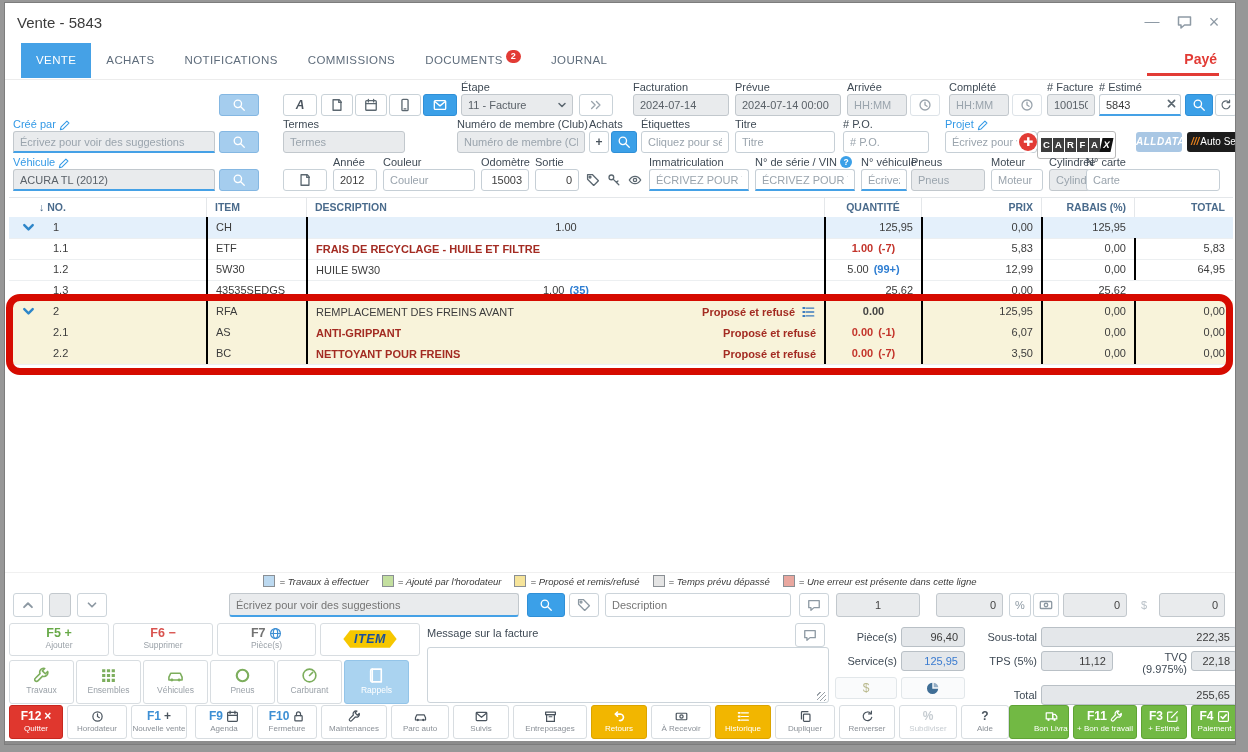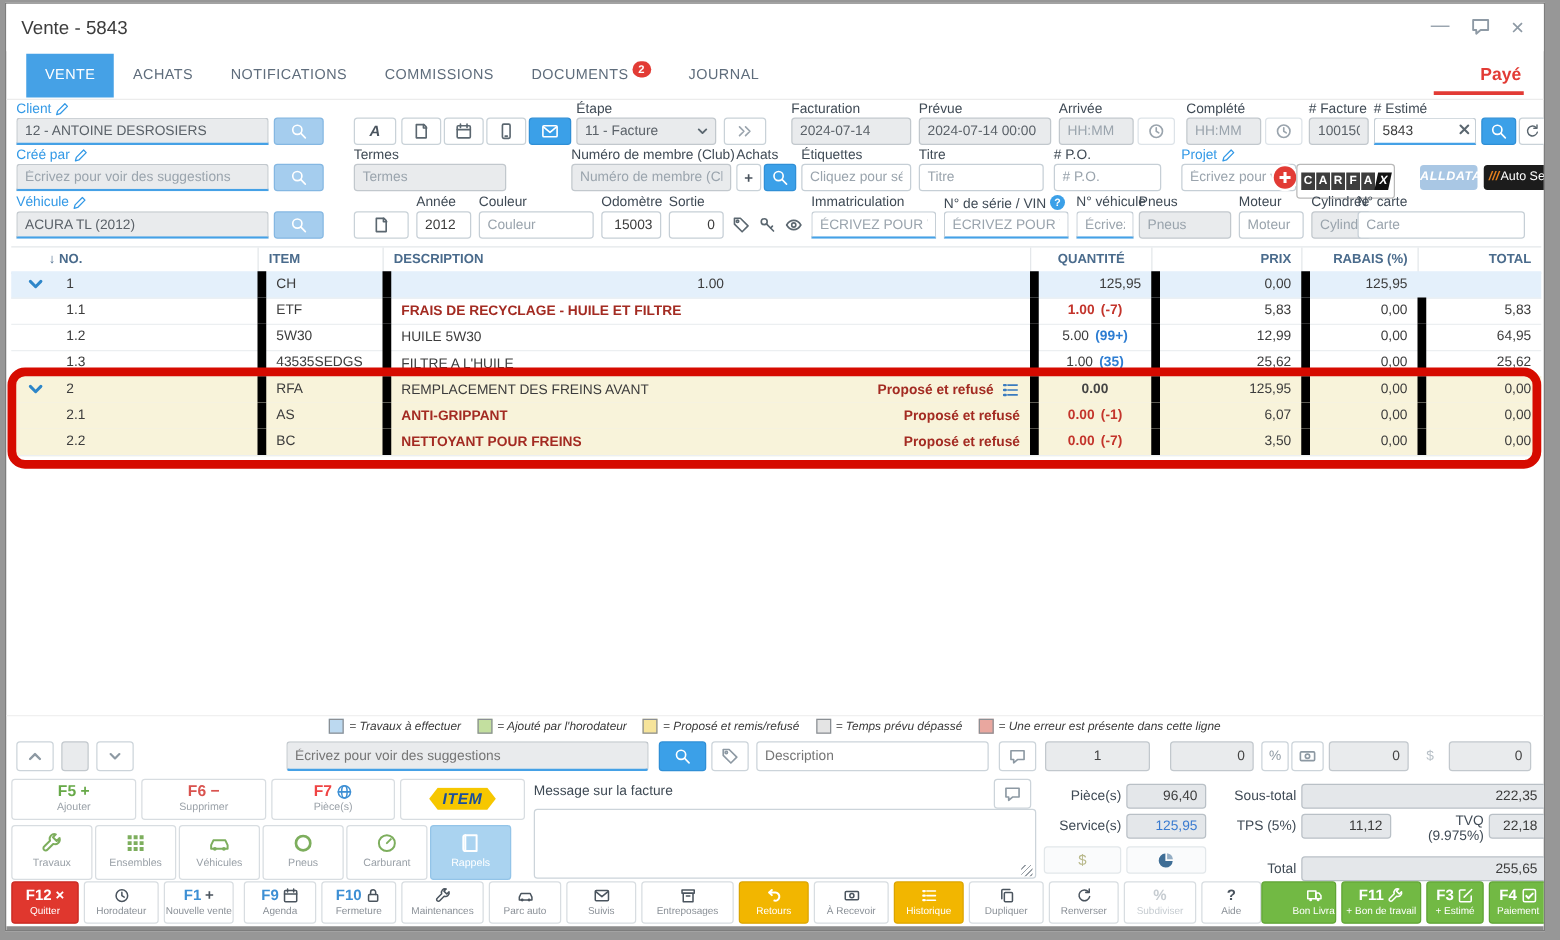--- a/index.html
+++ b/index.html
@@ -45,21 +45,21 @@
   .autoserve{height:20px;line-height:20px;border-radius:3px;background:#1c1c1c;color:#fff;font-size:10px;text-align:left;padding-left:4px;white-space:nowrap;cursor:pointer;}
   .autoserve b{color:#e8821e;font-style:italic;margin-right:1px;}
   
   .tbl-head,.tbl-row{position:absolute;left:4px;width:1224px;display:grid;grid-template-columns:197px 100px 518px 97px 120px 93px 99px;}
   .tbl-head{top:194px;height:20px;border-top:1px solid #e4e7ea;border-bottom:1px solid #d7dce0;}
   .tbl-head .hc{font-size:10.5px;font-weight:bold;color:#4a6b8c;line-height:19px;padding:0 8px;border-left:1px solid #e4e7ea;white-space:nowrap;}
   .tbl-head .hc:first-child{border-left:none;padding-left:30px;}
   .tbl-head .hc.c{text-align:center;}
   .tbl-head .hc.r{text-align:right;}
   .tbl-row{height:21px;border-bottom:1px solid #eceff1;font-size:11px;color:#3c3c3c;cursor:pointer;}
-  .tbl-row .tc{line-height:20px;padding:0 8px;border-left:7px solid #000000;overflow:hidden;white-space:nowrap;}
+  .tbl-row .tc{line-height:20px;padding:0 8px;border-left:2px solid #000000;overflow:hidden;white-space:nowrap;}
   .tbl-row .tc:first-child{border-left:none;position:relative;padding-left:44px;}
   .tbl-row.bg-blue{background:#e4f0fb;}
   .tbl-row.bg-yellow{background:#f8f3da;}
   .rowchev{position:absolute;left:12px;top:3px;width:15px;height:15px;color:#2e86c9;}
   .tc.desc{display:flex;align-items:center;gap:6px;}
   .tc.desc .dtxt{flex:0 1 auto;overflow:hidden;}
   .tc.desc .sp{flex:1;}
   .maroon{color:#a32b22;font-weight:bold;}
   .status{color:#a32b22;font-weight:bold;white-space:nowrap;}
   .listico{width:15px;height:14px;color:#3a7bbf;flex:0 0 auto;}
@@ -76,21 +76,21 @@
   .lg-sq{width:10px;height:10px;border:1px solid #8a8f94;display:inline-block;}
   
   .entry input{font-family:inherit;}
   .ebtn{box-sizing:border-box;height:24px;border:1px solid #ccd4da;border-radius:3px;background:#fff;color:#8d99a3;display:flex;align-items:center;justify-content:center;cursor:pointer;}
   .efld{box-sizing:border-box;height:24px;border:1px solid #c2c8cd;border-radius:3px;background:#e9ebed;font-size:11px;color:#444;padding:0 6px;outline:none;}
   .ewhite{background:#fff;border-color:#ccd4da;}
   
   .fbtn{box-sizing:border-box;position:absolute;height:33px;border:1px solid #d8dde1;border-radius:3px;background:#fff;text-align:center;cursor:pointer;padding-top:2px;}
   .fbtn-top{font-size:12.5px;font-weight:bold;line-height:14px;}
   .fbtn-lbl{font-size:8.5px;color:#9aa1a8;line-height:10px;}
-  .fkey-green{color:#67a948;} .fkey-red{color:#d9534f;} .fkey-blue{color:#ef4444;}
+  .fkey-green{color:#67a948;} .fkey-red{color:#d9534f;} .fkey-blue{color:#737373;}
   .napa-hex{display:inline-block;width:62px;height:20px;background:#f6c700;clip-path:polygon(7% 50%,18% 6%,82% 6%,93% 50%,82% 94%,18% 94%);color:#1a4f9c;font-weight:bold;font-style:italic;font-size:12.5px;line-height:20px;text-align:center;letter-spacing:.5px;}
   .catbtn{box-sizing:border-box;position:absolute;width:65px;height:44px;border:1px solid #d8dde1;border-radius:3px;background:#fff;text-align:center;cursor:pointer;padding-top:5px;}
   .catbtn .ico{width:17px;height:17px;color:#7dae5d;}
   .catbtn .clbl{font-size:8.5px;color:#9aa1a8;line-height:12px;}
   .catbtn.active{background:#aad3f0;border-color:#93c4e8;}
   .catbtn.active .ico,.catbtn.active .clbl{color:#fff;}
   .msg-label{font-size:11px;color:#3f4a55;}
   .msgarea{box-sizing:border-box;border:1px solid #ccd4da;border-radius:3px;background:#fff;resize:none;outline:none;font-family:inherit;font-size:11px;padding:4px;}
   .rsz{position:absolute;width:9px;height:9px;background:repeating-linear-gradient(135deg,transparent,transparent 2px,#9aa1a8 2px,#9aa1a8 3px);}
   .tlabel{position:absolute;font-size:11px;color:#3f4a55;text-align:right;}
@@ -123,26 +123,20 @@
           </svg></span></div>
     <div class="winbtn" style="right:10px;font-size:18px;">×</div>
   </div>
 
   <div class="tabbar">
     <div id="tabs" style="padding-left:16px;"><div class="tab active">VENTE</div><div class="tab">ACHATS</div><div class="tab">NOTIFICATIONS</div><div class="tab">COMMISSIONS</div><div class="tab">DOCUMENTS<span class="badge">2</span></div><div class="tab">JOURNAL</div></div>
     <div class="paye">Payé</div>
     <div class="paye-bar" style="right:16px;"></div>
   </div>
 
-  <div class="fg" style="left:8px;top:78px;width:202px;">
-    <div class="flabel blue"><span>Client</span><span class="ico edit-ico"><svg viewBox="0 0 16 16">
-            <path d="M2 14l1-4 8.5-8.5 3 3L6 13z"></path>
-          </svg></span></div>
-    <input class="fin grey blueline" value="12 - ANTOINE DESROSIERS" style="">
-  </div>
   <div class="iconbtn lightblue abs" style="left:214px;top:91px;width:40px;">
       <span class="ico">
         <svg viewBox="0 0 16 16">
           <circle cx="6.7" cy="6.7" r="4.2"></circle>
           <path d="M10 10l4 4"></path>
         </svg>
       </span>
     </div>
   <div class="iconbtn abs" style="left:278px;top:91px;width:34px;font-weight:bold;font-style:italic;color:#4a545e;">A</div>
   <div class="iconbtn abs" style="left:316px;top:91px;width:32px;">
@@ -454,24 +448,20 @@
           <span class="sp"></span>
         </div>
         <div class="tc qty"><span class="">5.00</span><span class="s-blue">(99+)</span></div>
         <div class="tc r">12,99</div>
         <div class="tc r">0,00</div>
         <div class="tc r">64,95</div>
       </div>
       <div class="tbl-row bg-white" style="top: 277px;">
         <div class="tc"><span>1.3</span></div>
         <div class="tc">43535SEDGS</div>
-        <div class="tc desc">
-          <span class="dtxt">FILTRE A L'HUILE</span>
-          <span class="sp"></span>
-        </div>
         <div class="tc qty"><span class="">1.00</span><span class="s-blue">(35)</span></div>
         <div class="tc r">25,62</div>
         <div class="tc r">0,00</div>
         <div class="tc r">25,62</div>
       </div>
       <div class="tbl-row bg-yellow" style="top: 298px;">
         <div class="tc"><span class="ico rowchev">
             <svg viewBox="0 0 16 16" style="stroke-width:2.6">
               <path d="M3.5 5.5L8 10l4.5-4.5"></path>
             </svg>

